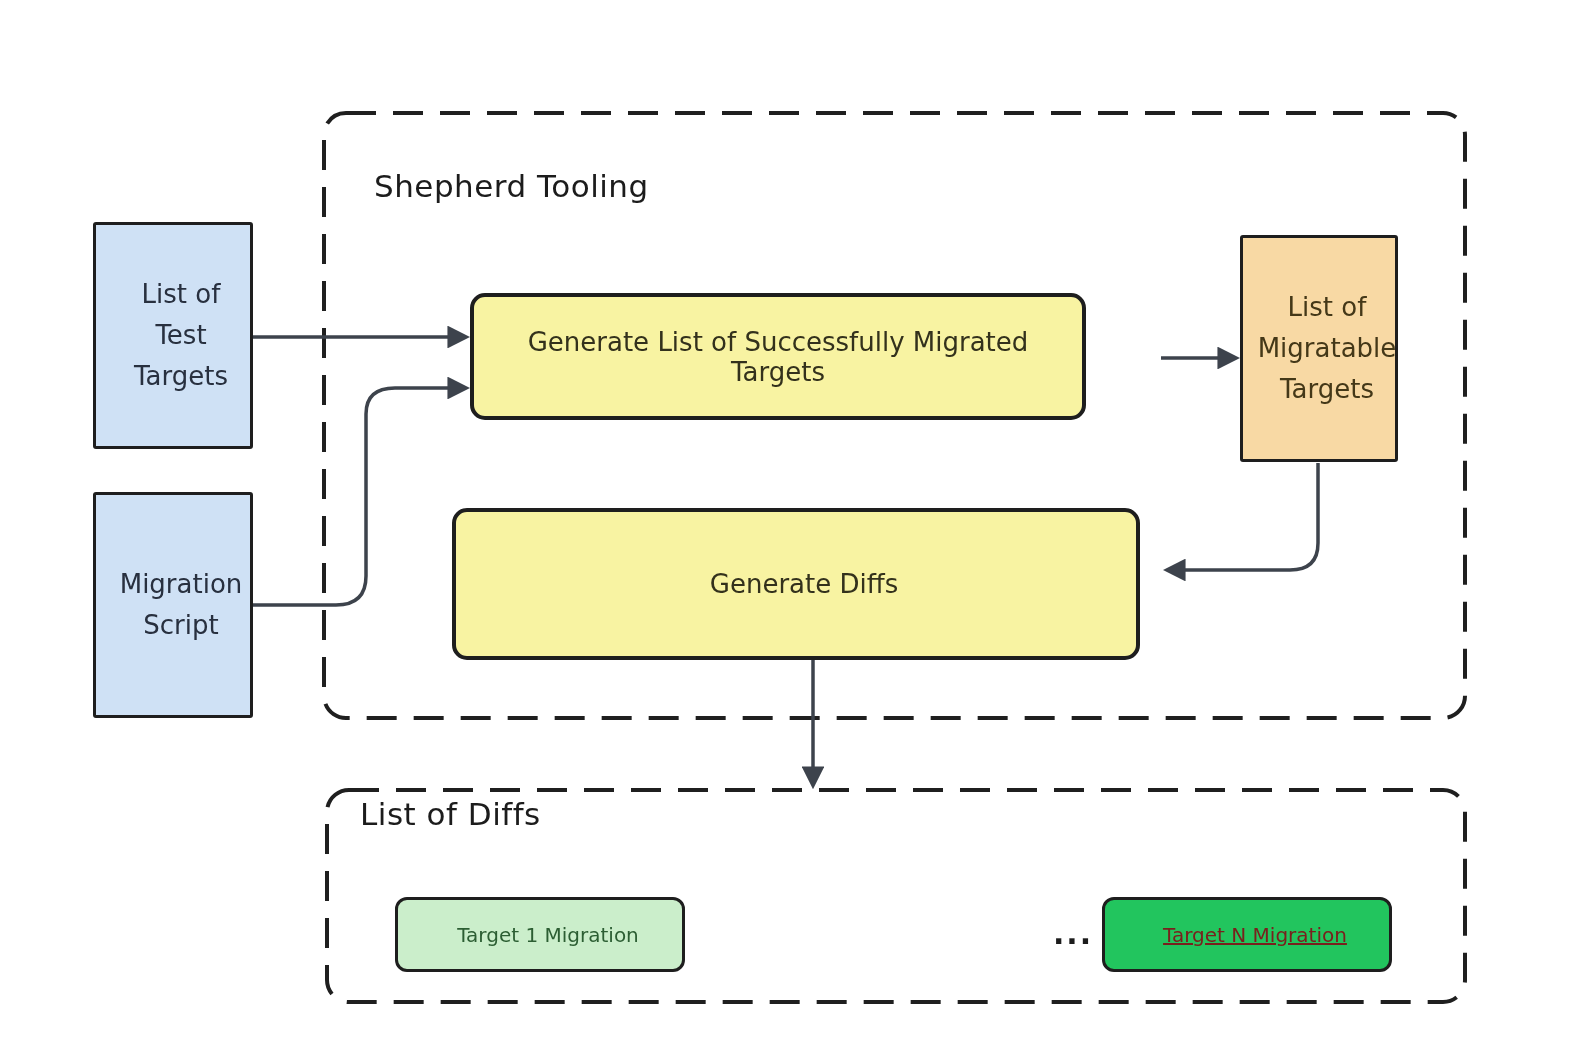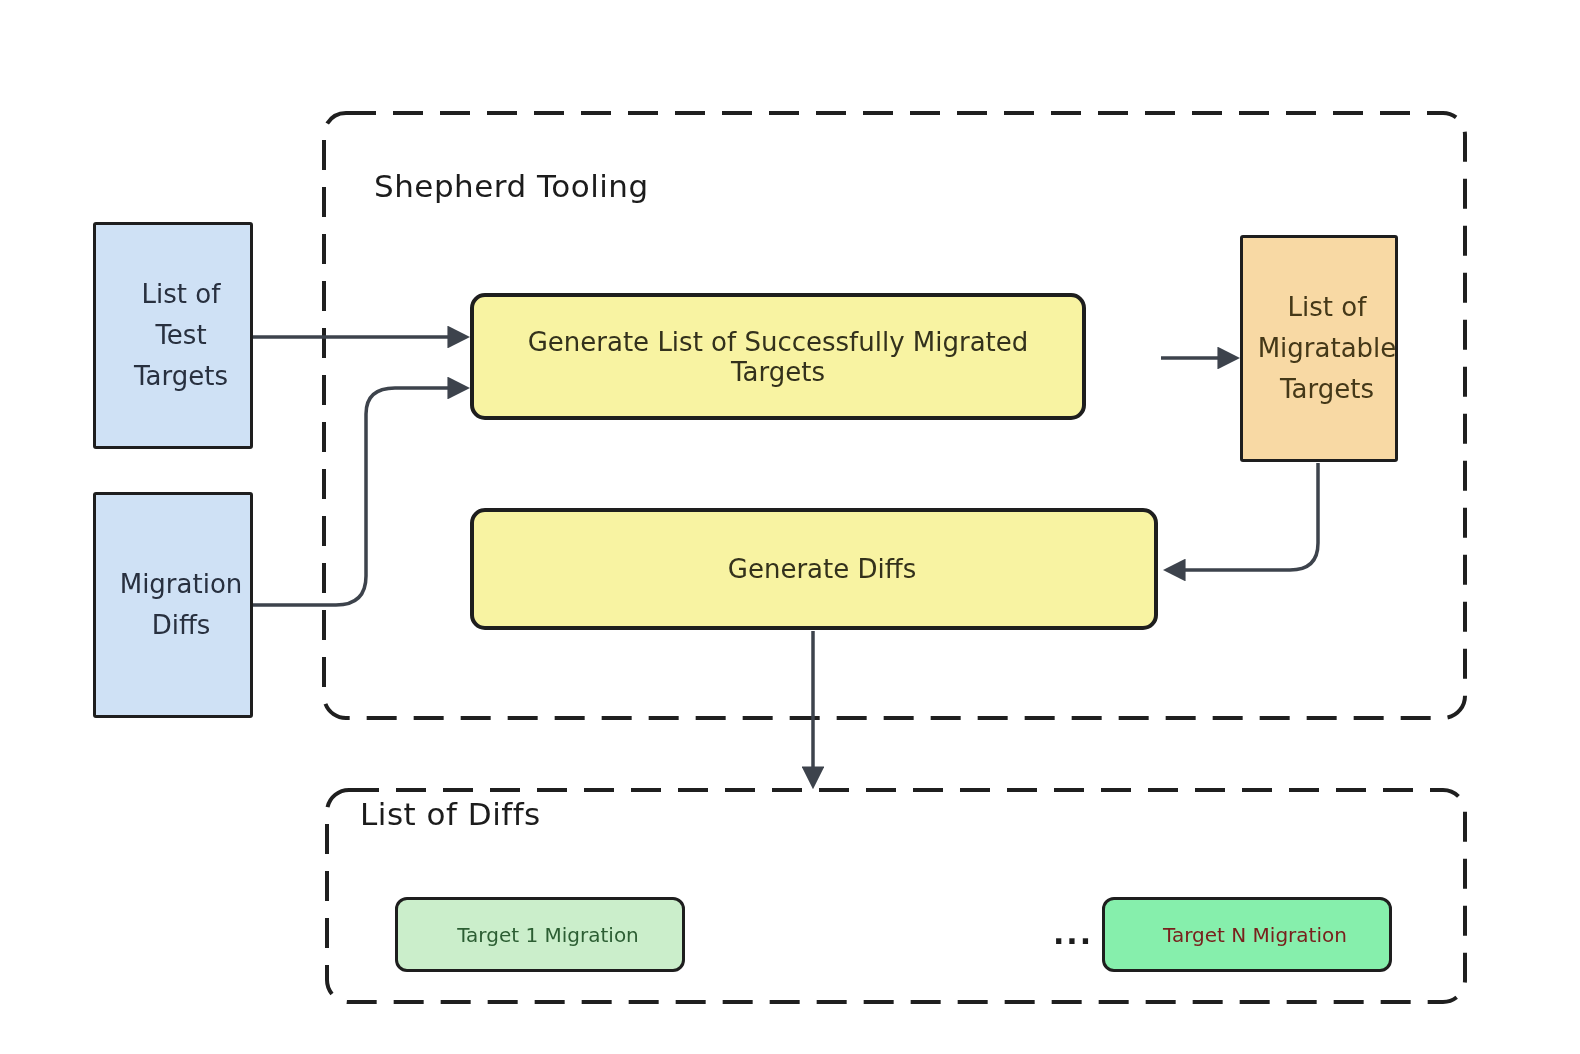--- a/index.html
+++ b/index.html
@@ -50,22 +50,23 @@
   }
   .result-node {
     font-size: 20px;
     border-radius: 12px;
   }
   .result-ok {
     background: #cbeecb;
     color: #2c5e33;
   }
   .result-fail {
-    background: #86efac;
+    background: #22c55e;
     color: #79201d;
+    text-decoration: underline;
   }
   .container-label {
     position: absolute;
     color: #1c1c1c;
     font-size: 31px;
     letter-spacing: 0.5px;
   }
   .dots {
     position: absolute;
     color: #1c1c1c;
@@ -97,24 +98,24 @@
     <path d="M 813 631 L 813 771" fill="none" stroke="#3d434c" stroke-width="3.5" marker-end="url(#arrowhead)"></path>
   </svg>
 
   <div class="container-label" style="left:374px; top:168px;">Shepherd Tooling</div>
   <div class="container-label" style="left:360px; top:796px;">List of Diffs</div>
 
   <div class="node io-node" style="left:93px; top:222px; width:160px; height:227px;">List of
 Test
 Targets</div>
   <div class="node io-node" style="left:93px; top:492px; width:160px; height:226px;">Migration
-Diffs</div>
+Script</div>
 
   <div class="node process-node" style="left:470px; top:293px; width:616px; height:127px; padding:0 18px;">Generate List of Successfully Migrated Targets</div>
-  <div class="node process-node" style="left:470px; top:508px; width:688px; height:122px;">Generate Diffs</div>
+  <div class="node process-node" style="left:452px; top:508px; width:688px; height:152px;">Generate Diffs</div>
 
   <div class="node store-node" style="left:1240px; top:235px; width:158px; height:227px;">List of
 Migratable
 Targets</div>
 
   <div class="node result-node result-ok" style="left:395px; top:897px; width:290px; height:75px;">Target 1 Migration</div>
   <div class="dots" style="left:1050px; top:916px; width:46px;">...</div>
   <div class="node result-node result-fail" style="left:1102px; top:897px; width:290px; height:75px;">Target N Migration</div>
 
 </div>

